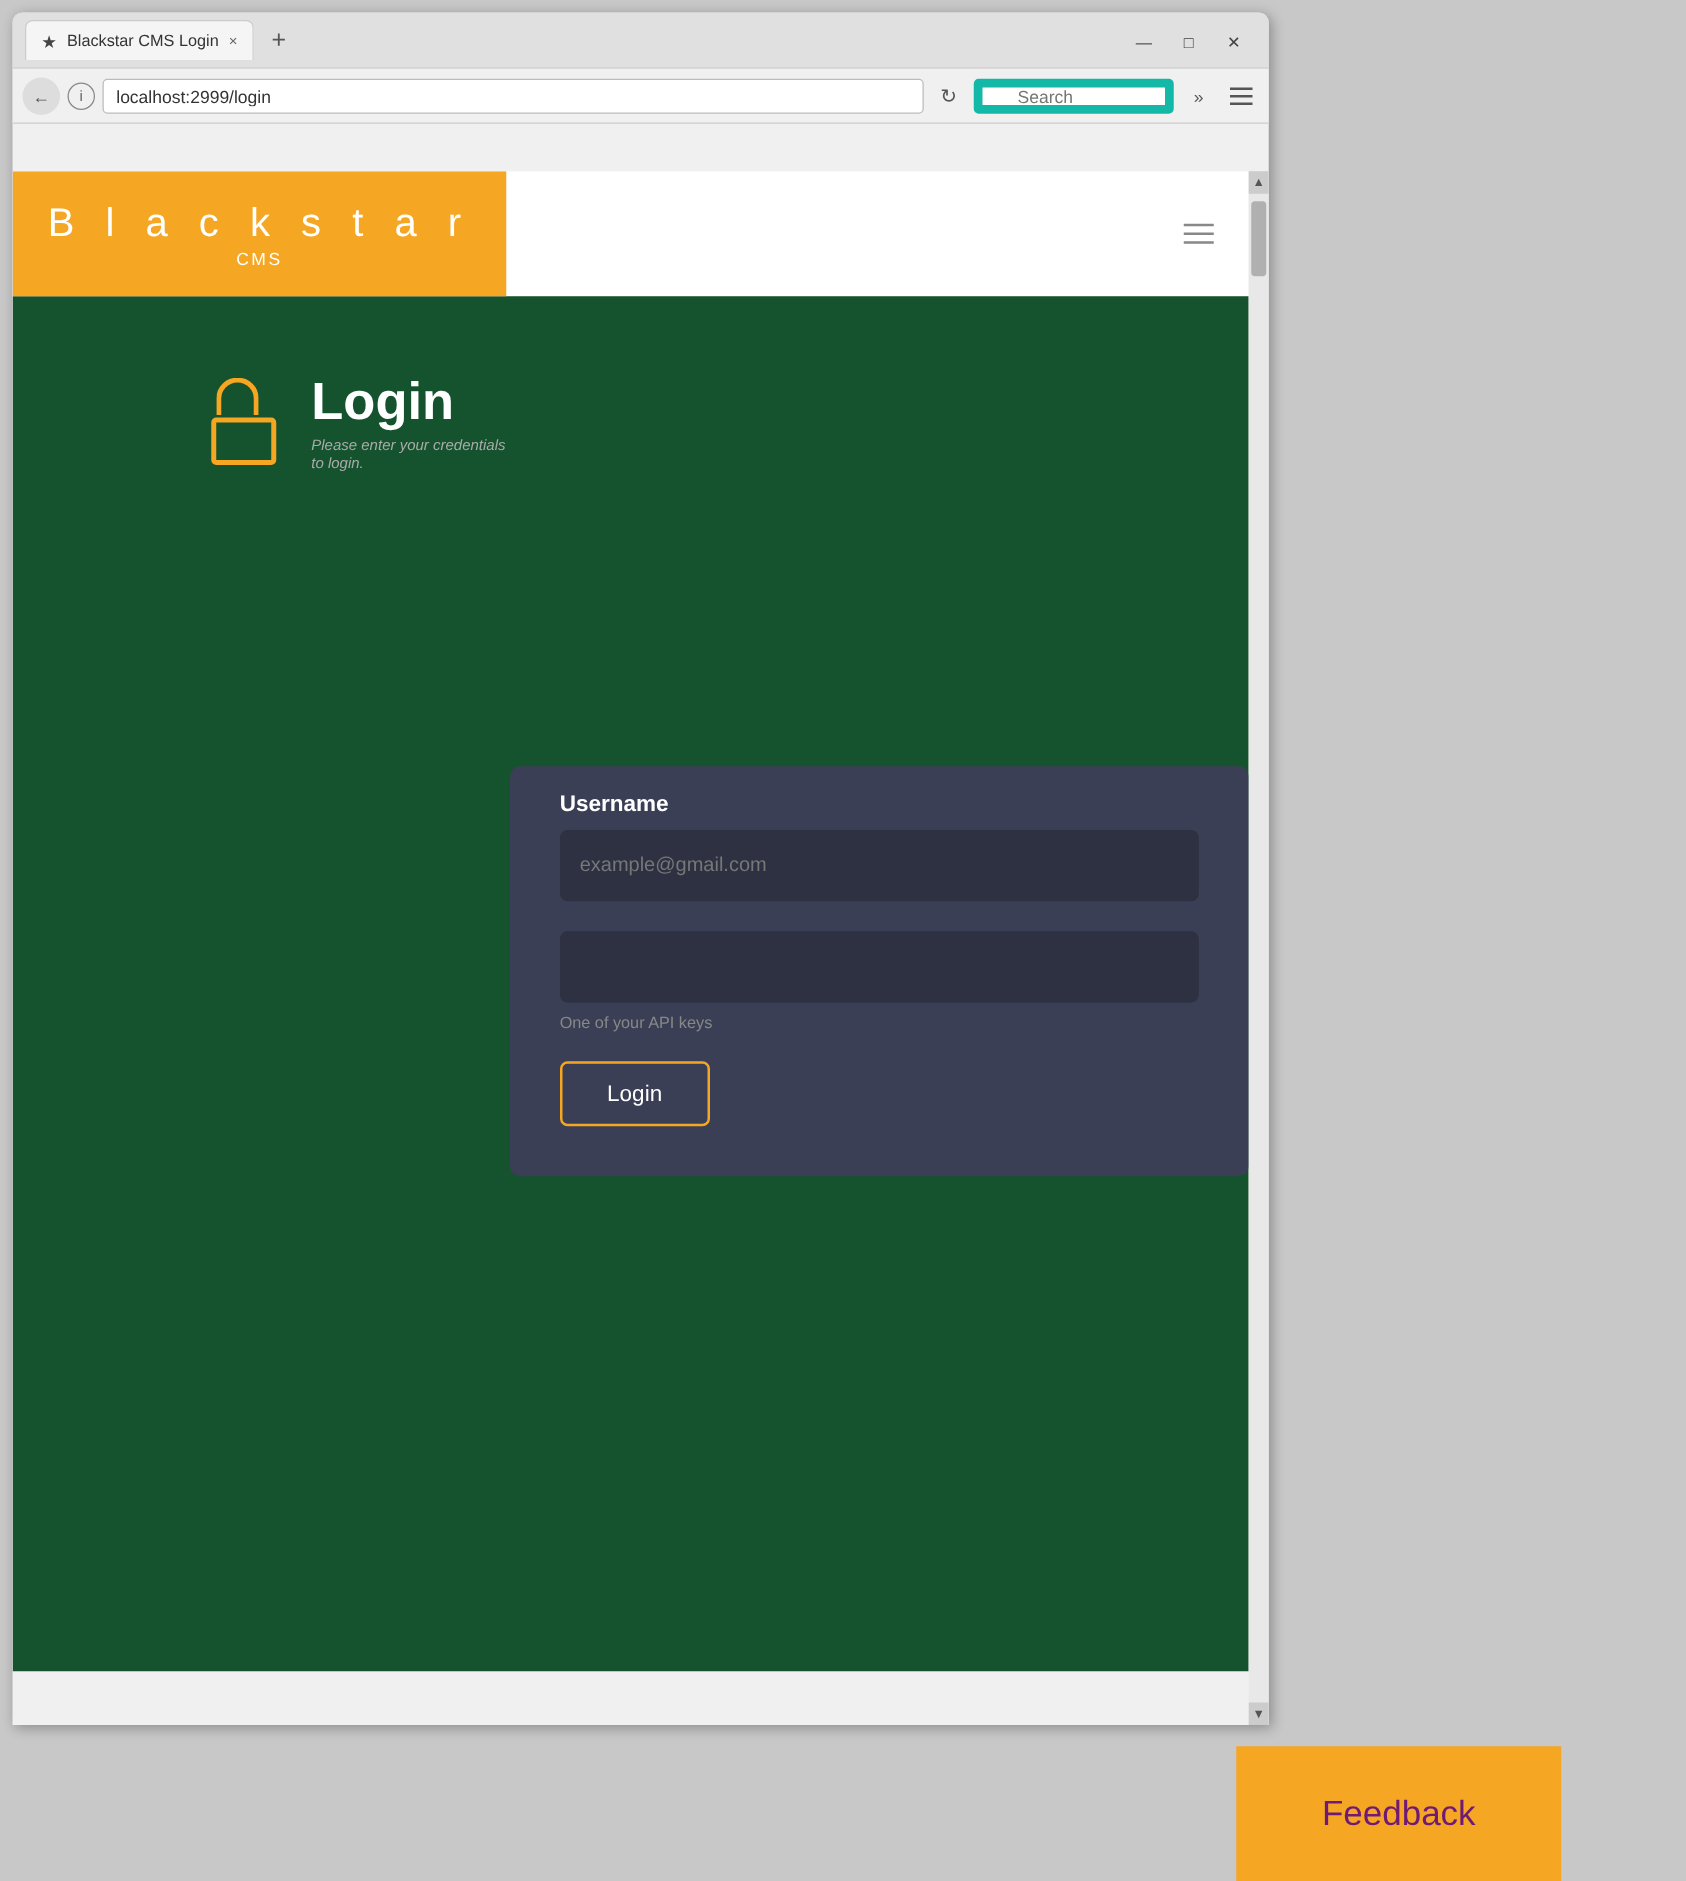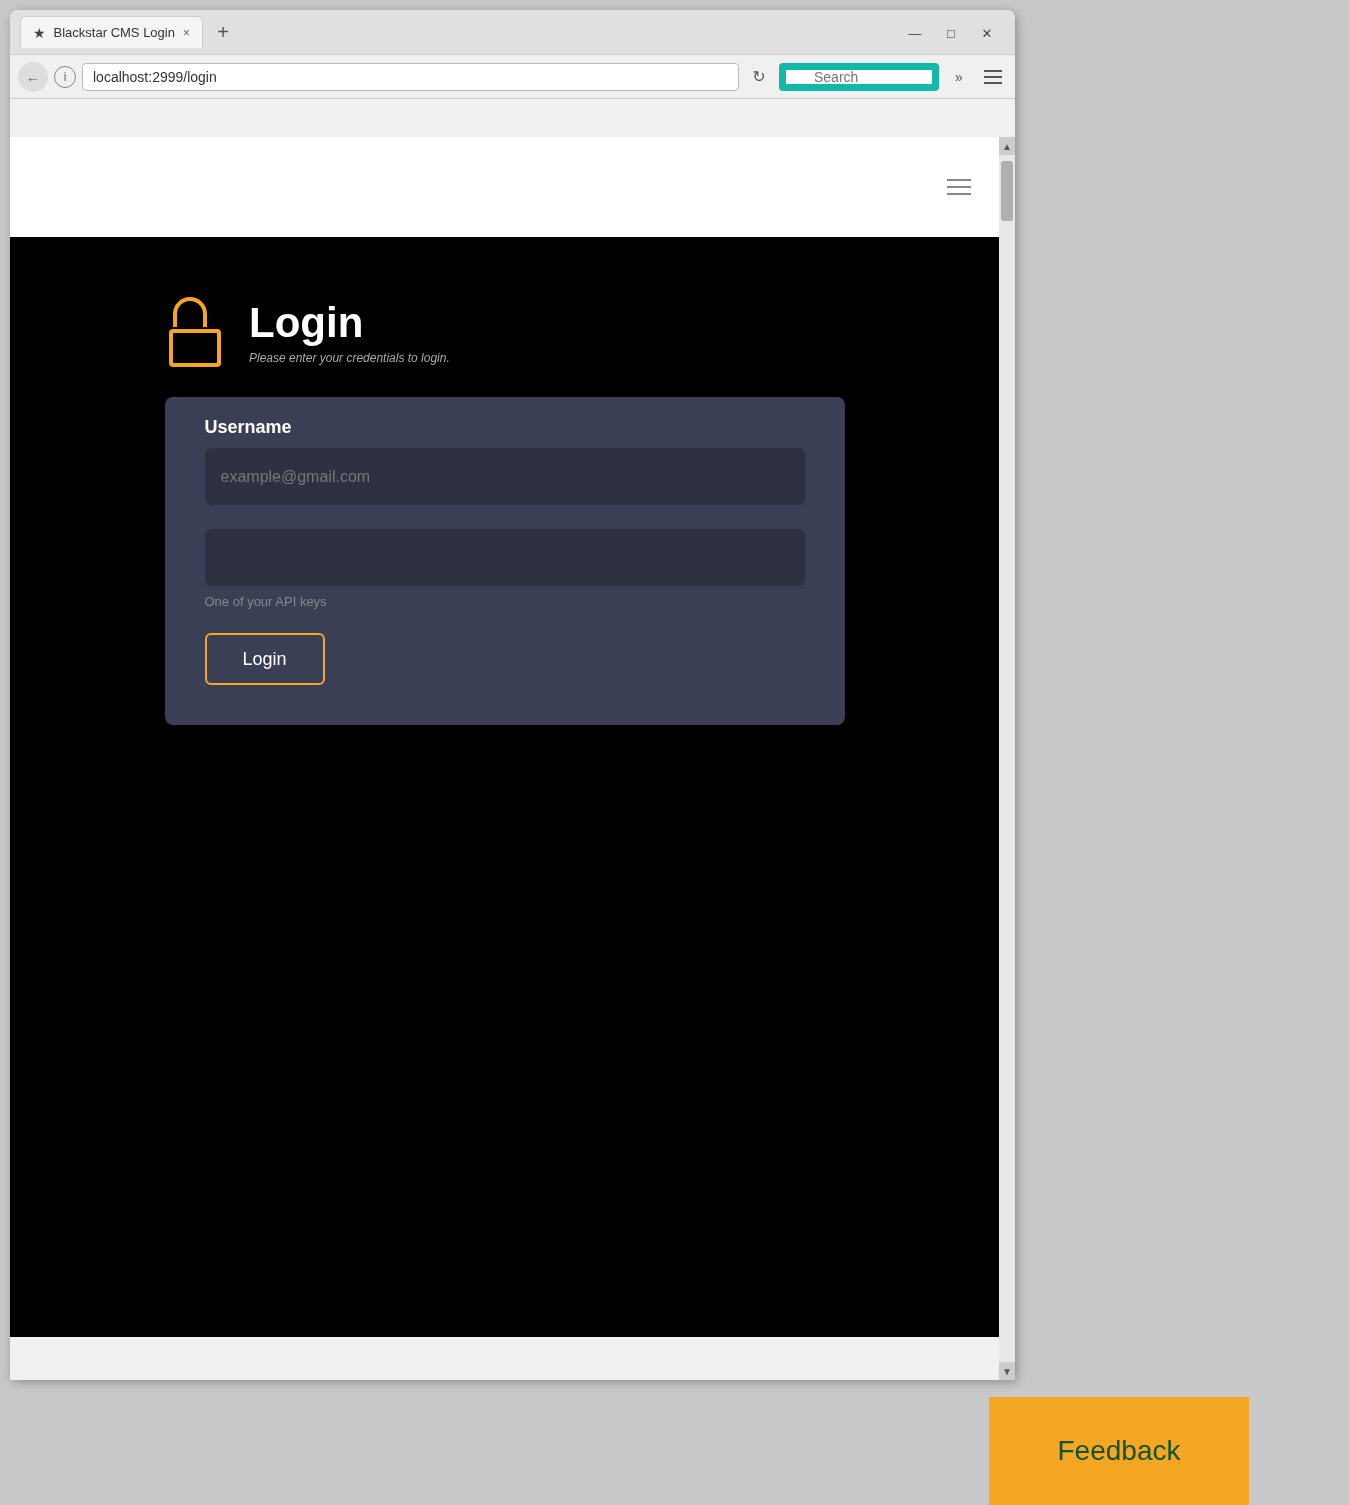--- a/index.html
+++ b/index.html
@@ -319,25 +319,25 @@
     }
 
     .hamburger-line {
       width: 24px;
       height: 2px;
       background: #888;
     }
 
     
     .main-content {
-      background: #000000;
+      background: #14532d;
       min-height: 1100px;
       padding: 60px 0 80px;
       display: flex;
-      flex-direction: column;
+      flex-direction: row;
       align-items: center;
     }
 
     .login-header {
       display: flex;
       align-items: center;
       gap: 24px;
       margin-bottom: 30px;
       align-self: flex-start;
       margin-left: 155px;
@@ -450,21 +450,21 @@
     
     .feedback-btn {
       position: absolute;
       bottom: 0;
       right: 100px;
       width: 260px;
       height: 108px;
       background: #F5A623;
       border: none;
       border-radius: 0;
-      color: #14532d;
+      color: #701a75;
       font-size: 28px;
       font-weight: 500;
       cursor: pointer;
       display: flex;
       align-items: center;
       justify-content: center;
     }
   </style>
 </head>
 <body>
@@ -503,20 +503,24 @@
     <div class="menu-btn">
       <div class="menu-line"></div>
       <div class="menu-line"></div>
       <div class="menu-line"></div>
     </div>
   </div>
 
   <div class="page-content">
 
     <div class="site-header">
+      <div class="logo-section">
+        <span class="logo-title">B l a c k s t a r</span>
+        <span class="logo-subtitle">CMS</span>
+      </div>
       <div class="header-nav">
         <div class="hamburger-icon">
           <div class="hamburger-line"></div>
           <div class="hamburger-line"></div>
           <div class="hamburger-line"></div>
         </div>
       </div>
     </div>
 
     <div class="main-content">

